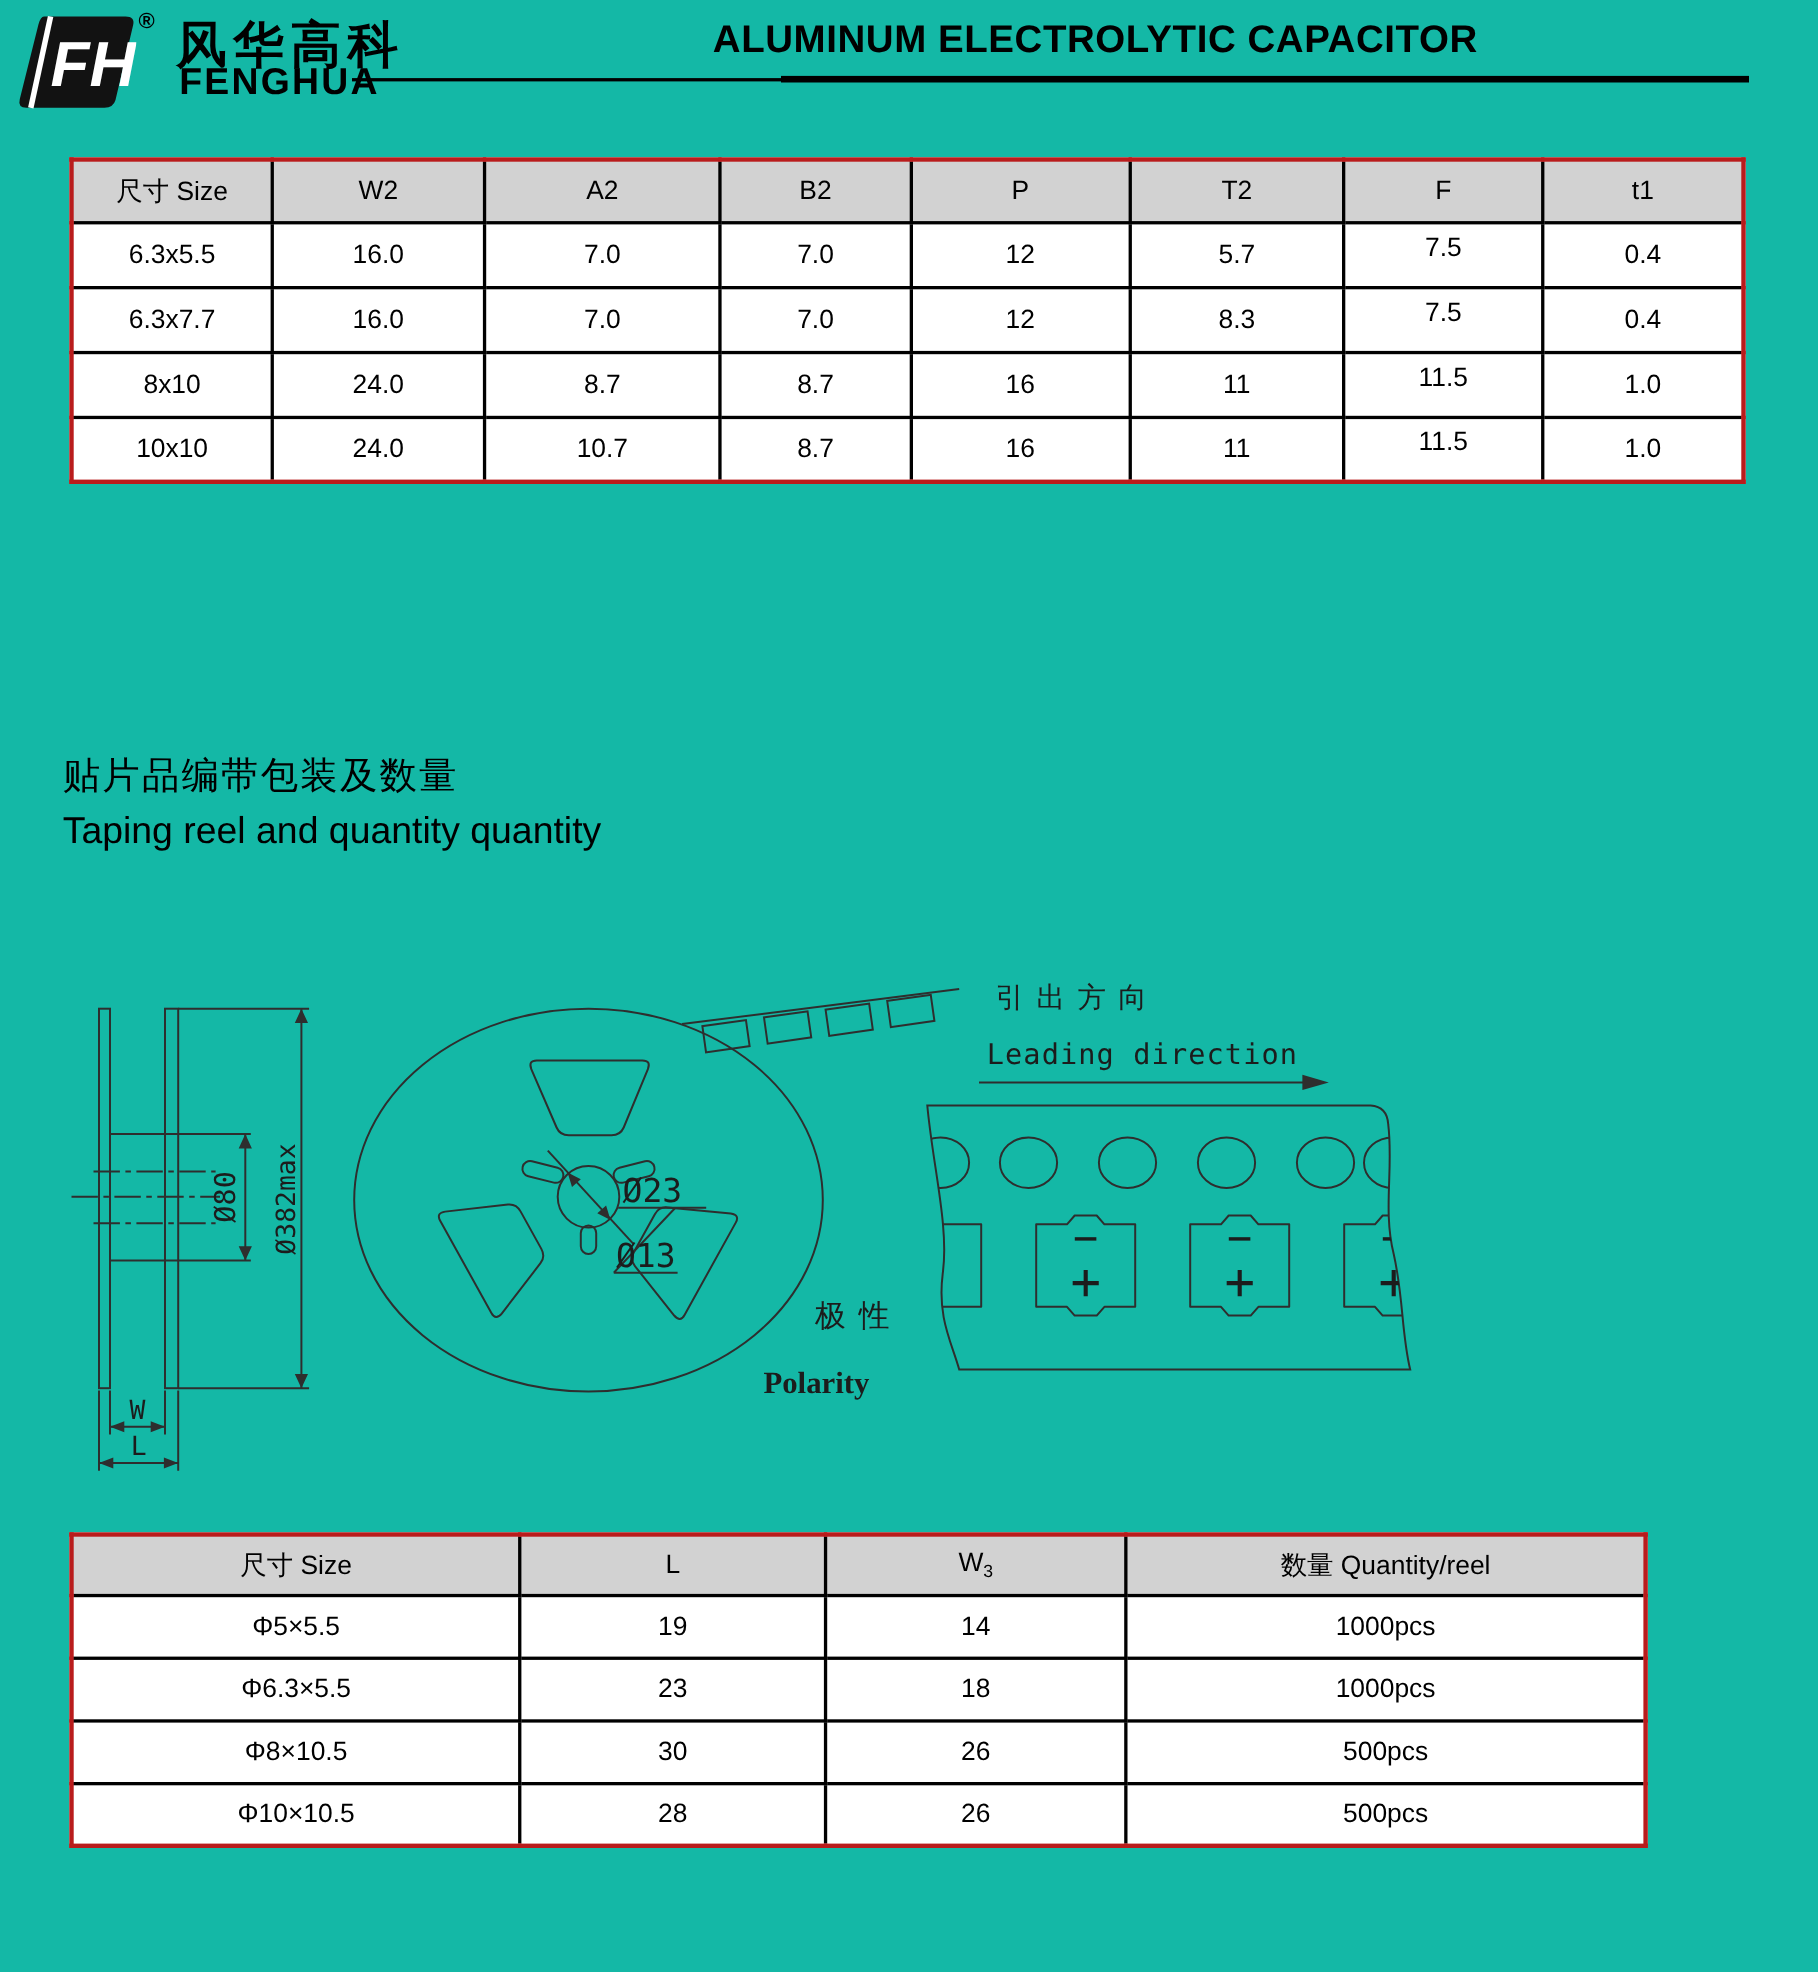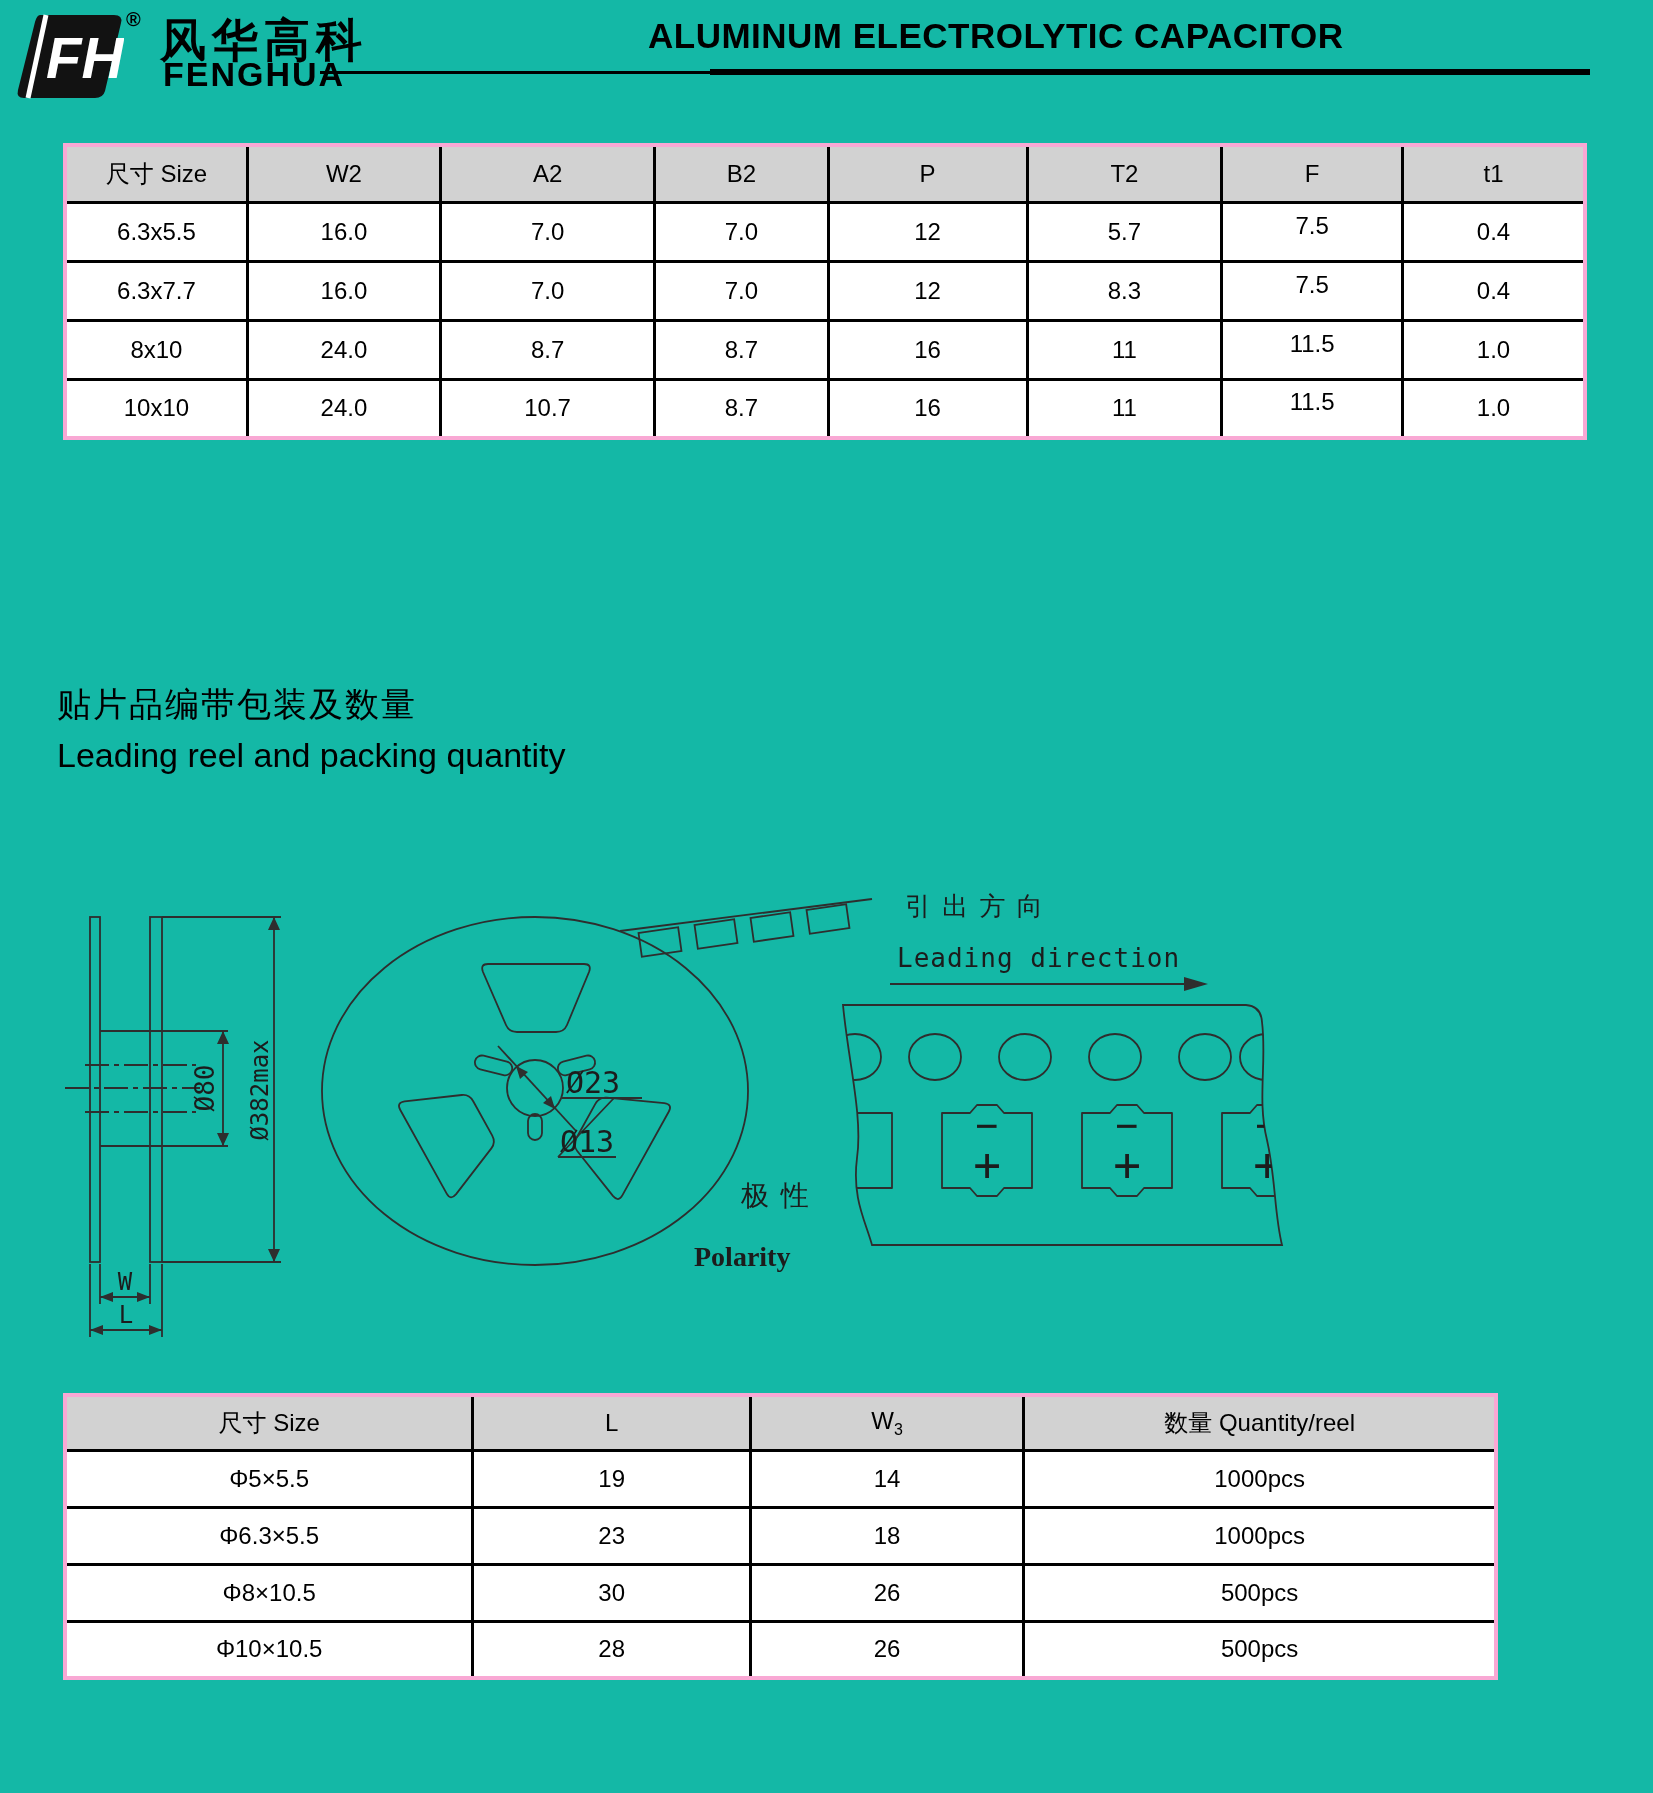--- a/index.html
+++ b/index.html
@@ -15,21 +15,21 @@
   .brand-zh { position:absolute; left:160px; top:10px; font-size:46px; font-weight:bold; letter-spacing:6px; }
   .brand-en { position:absolute; left:163px; top:55px; font-size:34px; font-weight:bold; letter-spacing:2px; }
   .doc-title { position:absolute; left:648px; top:16px; font-size:35px; font-weight:bold; letter-spacing:0.5px; white-space:nowrap; }
   .rule-thin  { position:absolute; left:320px; top:71px; width:400px; height:3px; background:#000; }
   .rule-thick { position:absolute; left:710px; top:69px; width:880px; height:6px; background:#000; }
 
   
   table.tbl { position:absolute; border-collapse:collapse; table-layout:fixed; text-align:center; background:#fff; }
   table.tbl th, table.tbl td { border:3px solid #000; padding:0; font-weight:normal; font-size:24px; vertical-align:middle; }
   table.tbl th { background:#d2d2d2; }
-  table.tbl { border:4px solid #f9a8d4; }
+  table.tbl { border:4px solid #b91c1c; }
   .tbl1 { left:63px; top:143px; width:1524px; }
   .tbl1 th { height:57px; }
   .tbl1 td { height:59px; }
   .tbl2 { left:63px; top:1393px; width:1435px; }
   .tbl2 th { height:55px; }
   .tbl2 td { height:57px; }
   .raised { position:relative; top:-6px; display:inline-block; }
   sub.w-sub { font-size:16px; }
 
   
@@ -122,21 +122,21 @@
         <td>8.7</td>
         <td>16</td>
         <td>11</td>
         <td><span class="raised">11.5</span></td>
         <td>1.0</td>
       </tr>
     </tbody>
   </table>
 
   <div class="sec-zh">贴片品编带包装及数量</div>
-  <div class="sec-en">Leading reel and packing quantity</div>
+  <div class="sec-en">Taping reel and quantity quantity</div>
 
   <svg class="diagram" width="1300" height="500" viewBox="50 860 1300 500">
     <defs>
       <path id="cutoutTop" d="M488,964 L584,964 Q592,964 589,972 L567,1025 Q564,1032 556,1032 L517,1032 Q509,1032 506,1025 L483,972 Q480,964 488,964 Z"></path>
       <path id="pck" d="M0,0 H28 L35,-8 H55 L62,0 H90 V75 H62 L55,83 H35 L28,75 H0 Z"></path>
       <clipPath id="bandclip">
         <path d="M843,1005 L1246,1005 Q1261,1006 1262,1022 C1267,1062 1257,1100 1267,1140 C1276,1180 1274,1212 1282,1245 L872,1245 C865,1220 852,1198 857,1158 C863,1116 848,1060 843,1005 Z"></path>
       </clipPath>
     </defs>
 

